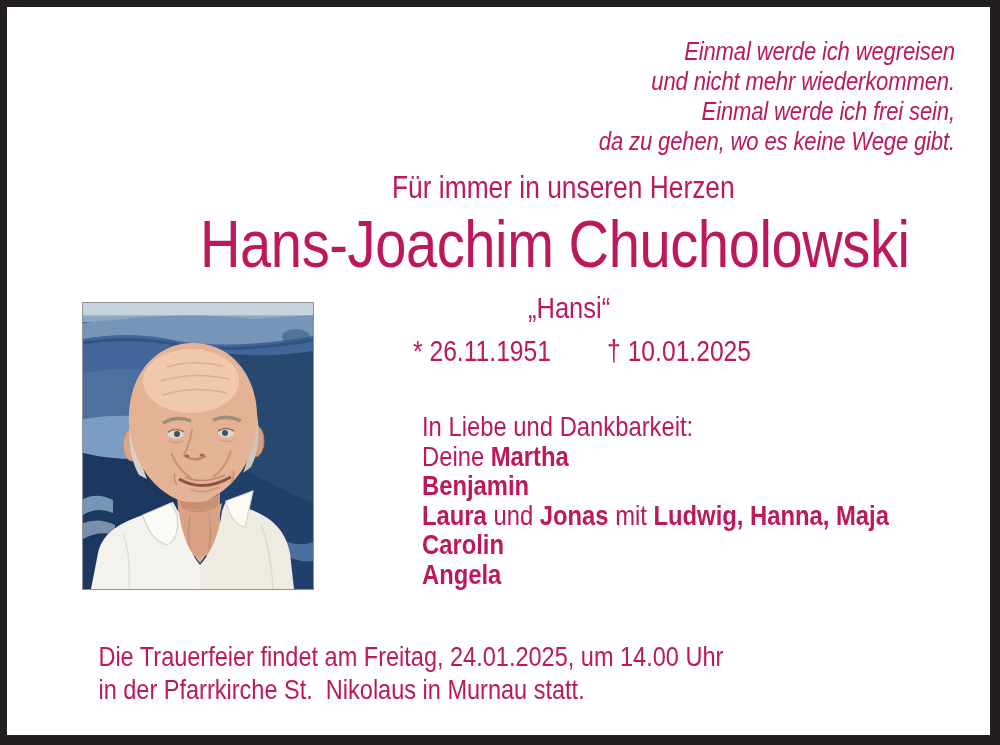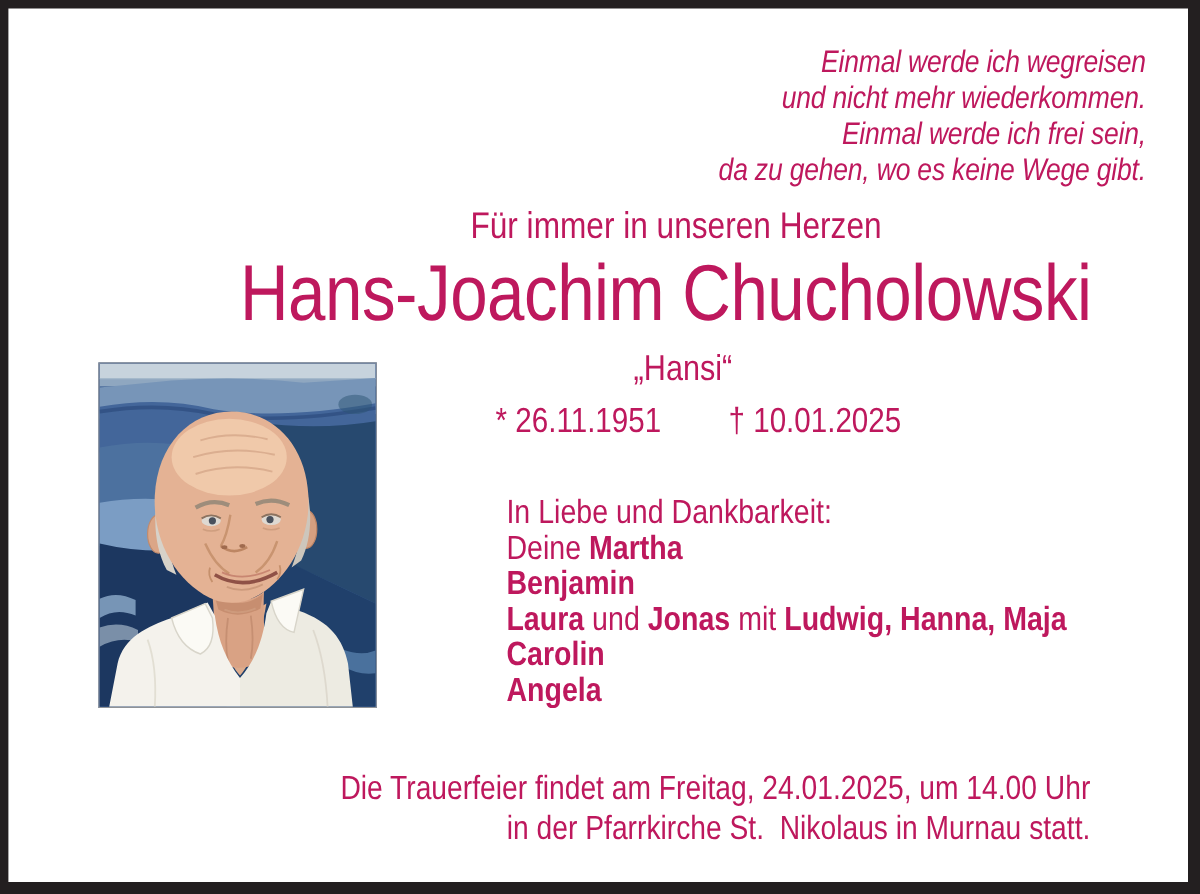--- a/index.html
+++ b/index.html
@@ -60,22 +60,22 @@
     background:#3b5e93;
   }
   .photo-frame svg{display:block;width:100%;height:100%;}
   .family{
     left:415px; top:405px;
     font-size:28px; line-height:29.5px;
     white-space:nowrap;
   }
   .family .bold{font-weight:700;}
   .funeral{
-    left:0; top:633px; width:980px;
-    text-align:right;
+    left:13px; top:633px; width:980px;
+    text-align:left;
   }
   .funeral-line{
     font-size:28px; line-height:33px;
     white-space:pre;
   }
 </style>
 </head>
 <body>
 
 <div class="page">

